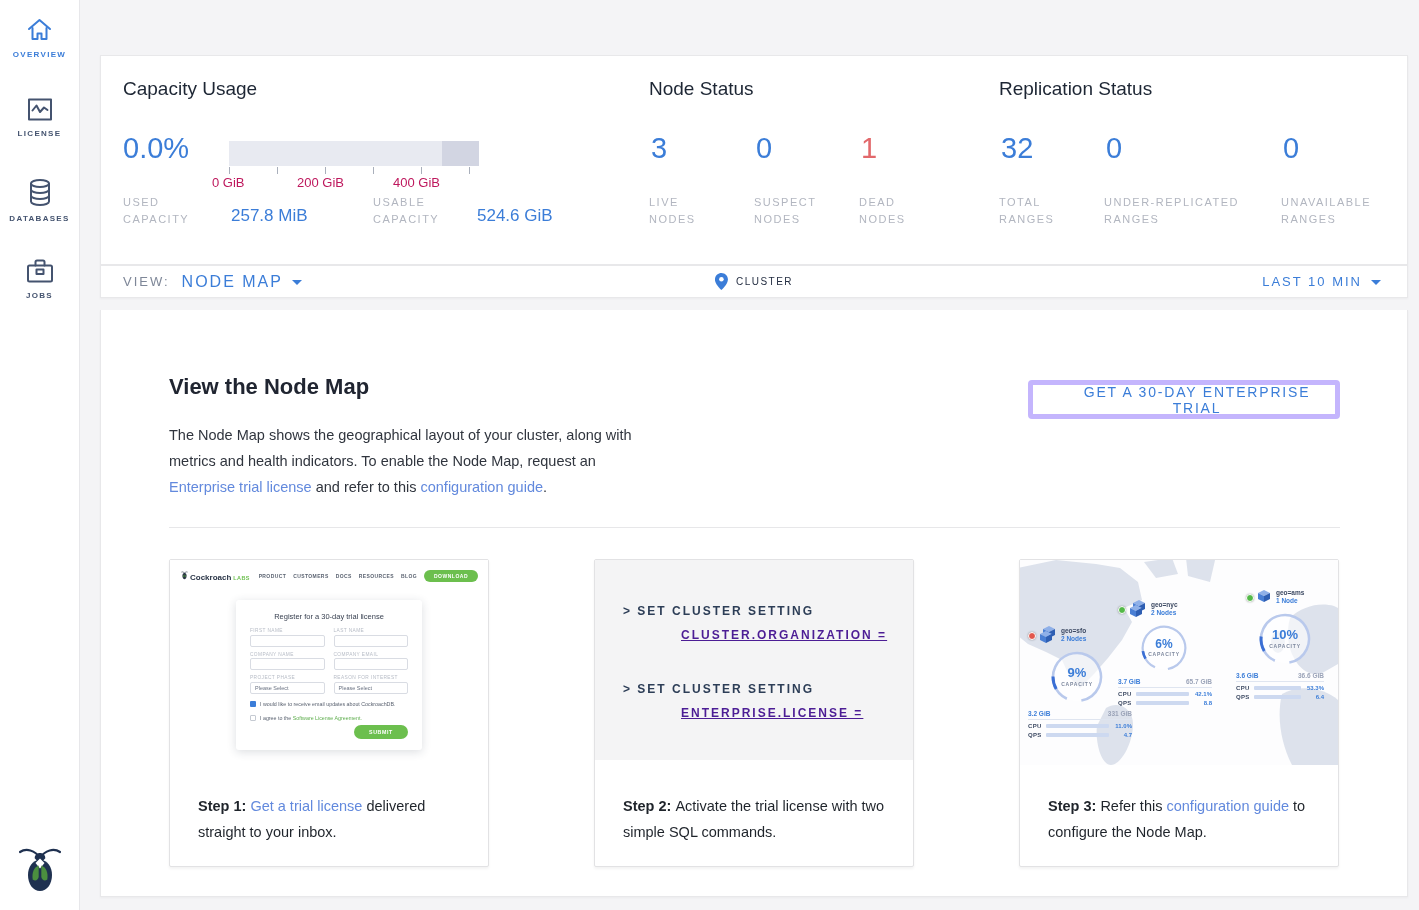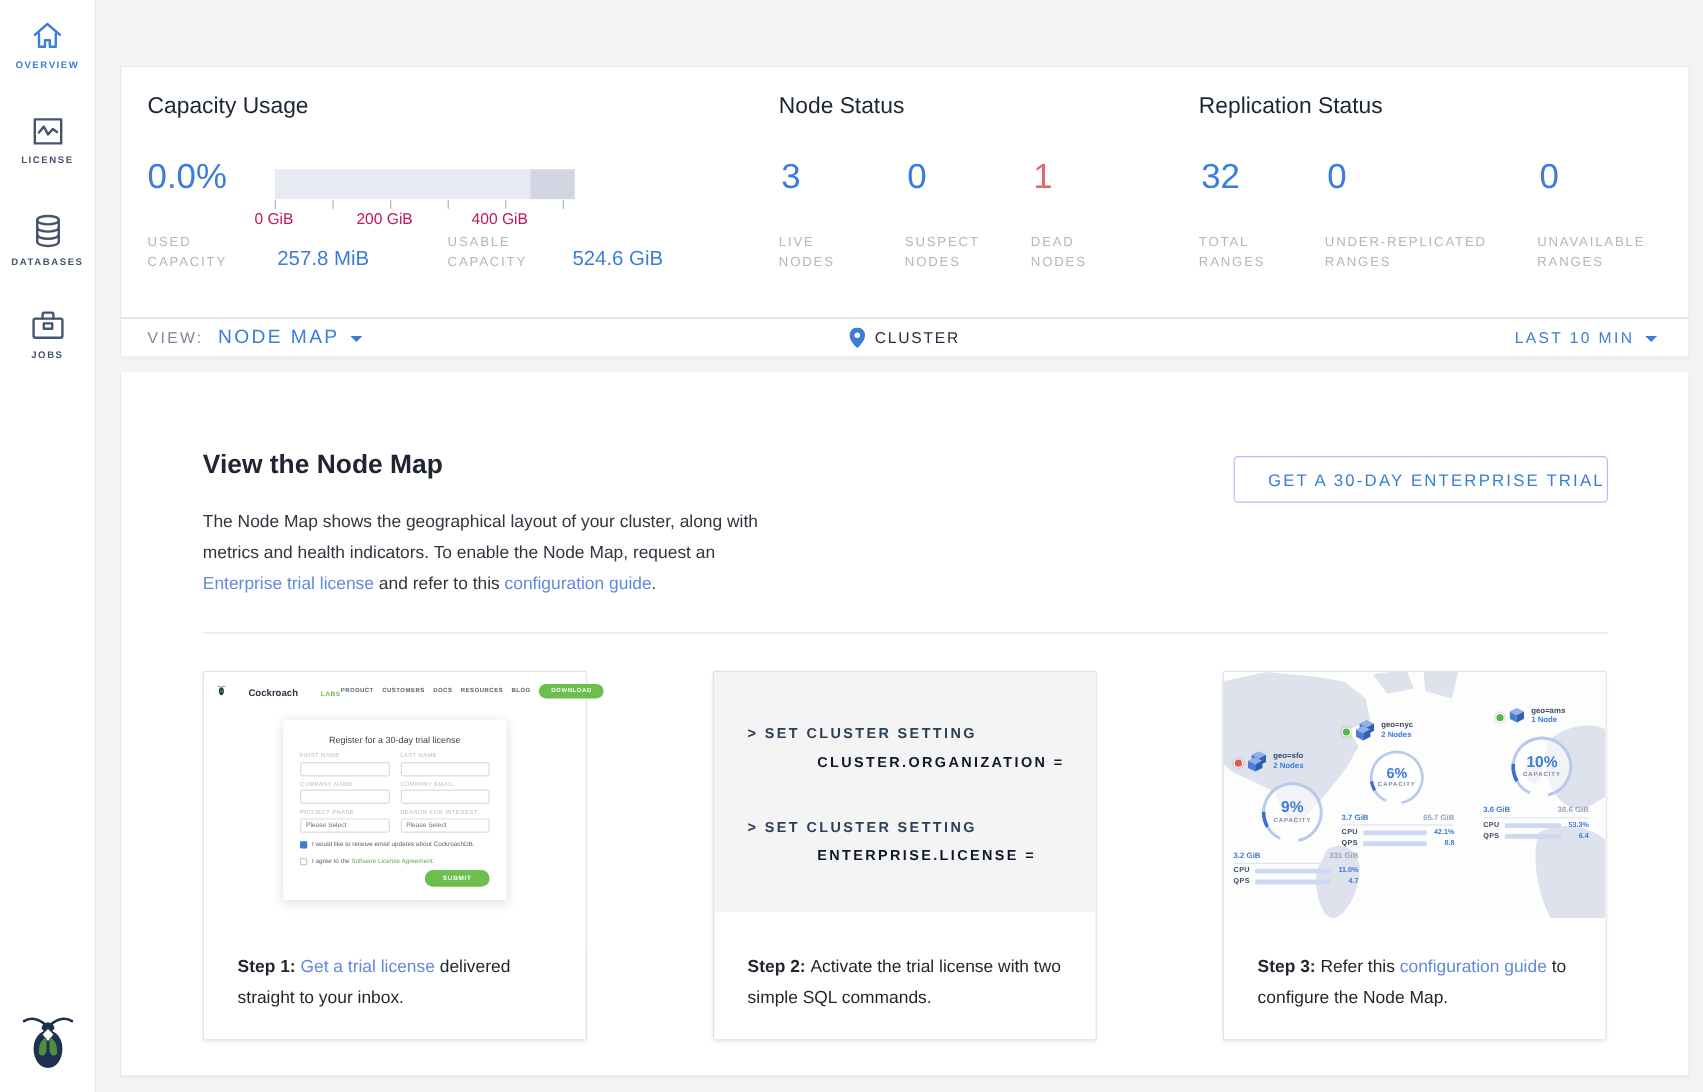--- a/index.html
+++ b/index.html
@@ -45,48 +45,48 @@
 
   
   .vb-left { display:flex; align-items:center; margin-left:22px; }
   .vb-view-label { font-size:13px; letter-spacing:2px; color:#7e8798; }
   .vb-dropdown { display:flex; align-items:center; margin-left:12px; cursor:pointer; }
   .vb-dropdown-value { font-size:16px; letter-spacing:2px; color:#3b7dd8; }
   .caret { width:0; height:0; border-left:5px solid transparent; border-right:5px solid transparent;
            border-top:5px solid #3b7dd8; margin-left:9px; margin-top:1px; }
   .vb-center { position:absolute; left:50%; transform:translateX(-50%); display:flex;
                align-items:center; gap:8px; }
-  .vb-cluster { font-size:13px; letter-spacing:1.5px; color:#242e42; }
+  .vb-cluster { font-size:10px; letter-spacing:1.5px; color:#242e42; }
   .vb-right { position:absolute; right:26px; display:flex; align-items:center; cursor:pointer; }
   .vb-time { font-size:13px; letter-spacing:2px; color:#3b7dd8; }
 
   
   .nm-title { position:absolute; left:68px; top:64px; font-size:22px; font-weight:600; color:#202531; }
   .nm-desc  { position:absolute; left:68px; top:112px; width:470px; font-size:14.5px;
               line-height:26px; color:#30353e; }
   a.link { color:#6289dd; text-decoration:none; cursor:pointer; }
   .trial-btn { position:absolute; left:927px; top:70px; width:312px; height:39px;
-               border:1px solid #c4b5fd; border-radius:4px; background:#fff; color:#3b7dd8;
+               border:5px solid #c4b5fd; border-radius:4px; background:#fff; color:#3b7dd8;
                font-size:14px; letter-spacing:1.8px; display:flex; align-items:center;
                justify-content:center; cursor:pointer; font-family:"Liberation Sans",sans-serif;padding-left:26px; }
   .divider { position:absolute; left:68px; top:217px; width:1171px; height:1px; background:#e7e7e9; }
 
   
   .card { position:absolute; top:249px; width:320px; height:308px; background:#fff;
           border:1px solid #e2e2e4; border-radius:2px; box-shadow:0 2px 3px rgba(0,0,0,0.05); }
   .card-1 { left:68px; } .card-2 { left:493px; } .card-3 { left:918px; }
   .card-caption { position:absolute; left:28px; top:233px; width:268px; font-size:14.5px;
                   line-height:26px; color:#1f242b; }
   .card-caption b { font-weight:700; }
 
   
   .mini-site { position:absolute; left:0; top:0; width:318px; height:230px; background:#fff; }
   .ms-header { position:absolute; left:11px; right:10px; top:8px; height:16px; display:flex;
                align-items:center; justify-content:space-between; }
-  .ms-logo { display:flex; align-items:baseline; gap:19px; }
+  .ms-logo { display:flex; align-items:baseline; gap:2px; }
   .ms-logo-bug { width:7px; height:9px; }
   .ms-logo-text { font-size:8px; font-weight:700; color:#2a3547; }
   .ms-logo-suffix { font-size:5.5px; font-weight:700; color:#6cbf4e; letter-spacing:.4px; }
   .ms-nav { display:flex; align-items:center; gap:7px; }
   .ms-nav-item { font-size:5px; font-weight:700; letter-spacing:.4px; color:#5c6472; }
   .ms-download { background:#6cbf4e; border-radius:7px; padding:3px 10px; color:#fff;
                  font-size:5px; font-weight:700; letter-spacing:.5px; }
   .ms-form { position:absolute; left:66px; top:40px; width:186px; height:150px; background:#fff;
              border-radius:3px; box-shadow:0 2px 10px rgba(40,50,70,0.16); }
   .ms-form-title { position:absolute; left:0; right:0; top:12px; text-align:center; font-size:7.5px;
@@ -103,21 +103,21 @@
   .ms-check-text { font-size:5.3px; color:#5a6270; }
   .ms-check-link { font-size:5.3px; color:#5fae4e; }
   .ms-submit { position:absolute; right:14px; bottom:11px; width:54px; height:14px; background:#6cbf4e;
                border-radius:7px; color:#fff; font-size:5.3px; font-weight:700; letter-spacing:.6px;
                display:flex; align-items:center; justify-content:center; }
 
   
   .code-block { position:absolute; left:0; top:0; width:318px; height:200px; background:#f4f4f5; }
   .code-line { position:absolute; font-size:12px; font-weight:700; letter-spacing:2px; }
   .code-prompt { color:#2d3e57; }
-  .code-value  { color:#0f172a; }
+  .code-value  { color:#4c1d95;text-decoration:underline; }
 
   
   .map-block { position:absolute; left:0; top:0; width:318px; height:205px; background:#fdfdfe;
                overflow:hidden; }
   .map-svg { position:absolute; left:0; top:0; }
   .locality { position:absolute; }
   .loc-head { position:relative; height:22px; }
   .loc-dot { position:absolute; width:8px; height:8px; border-radius:50%;
              border:1.5px solid #fff; box-shadow:0 0 2px rgba(0,0,0,.35); }
   .loc-dot.red { background:#e2574c; } .loc-dot.green { background:#54b948; }

